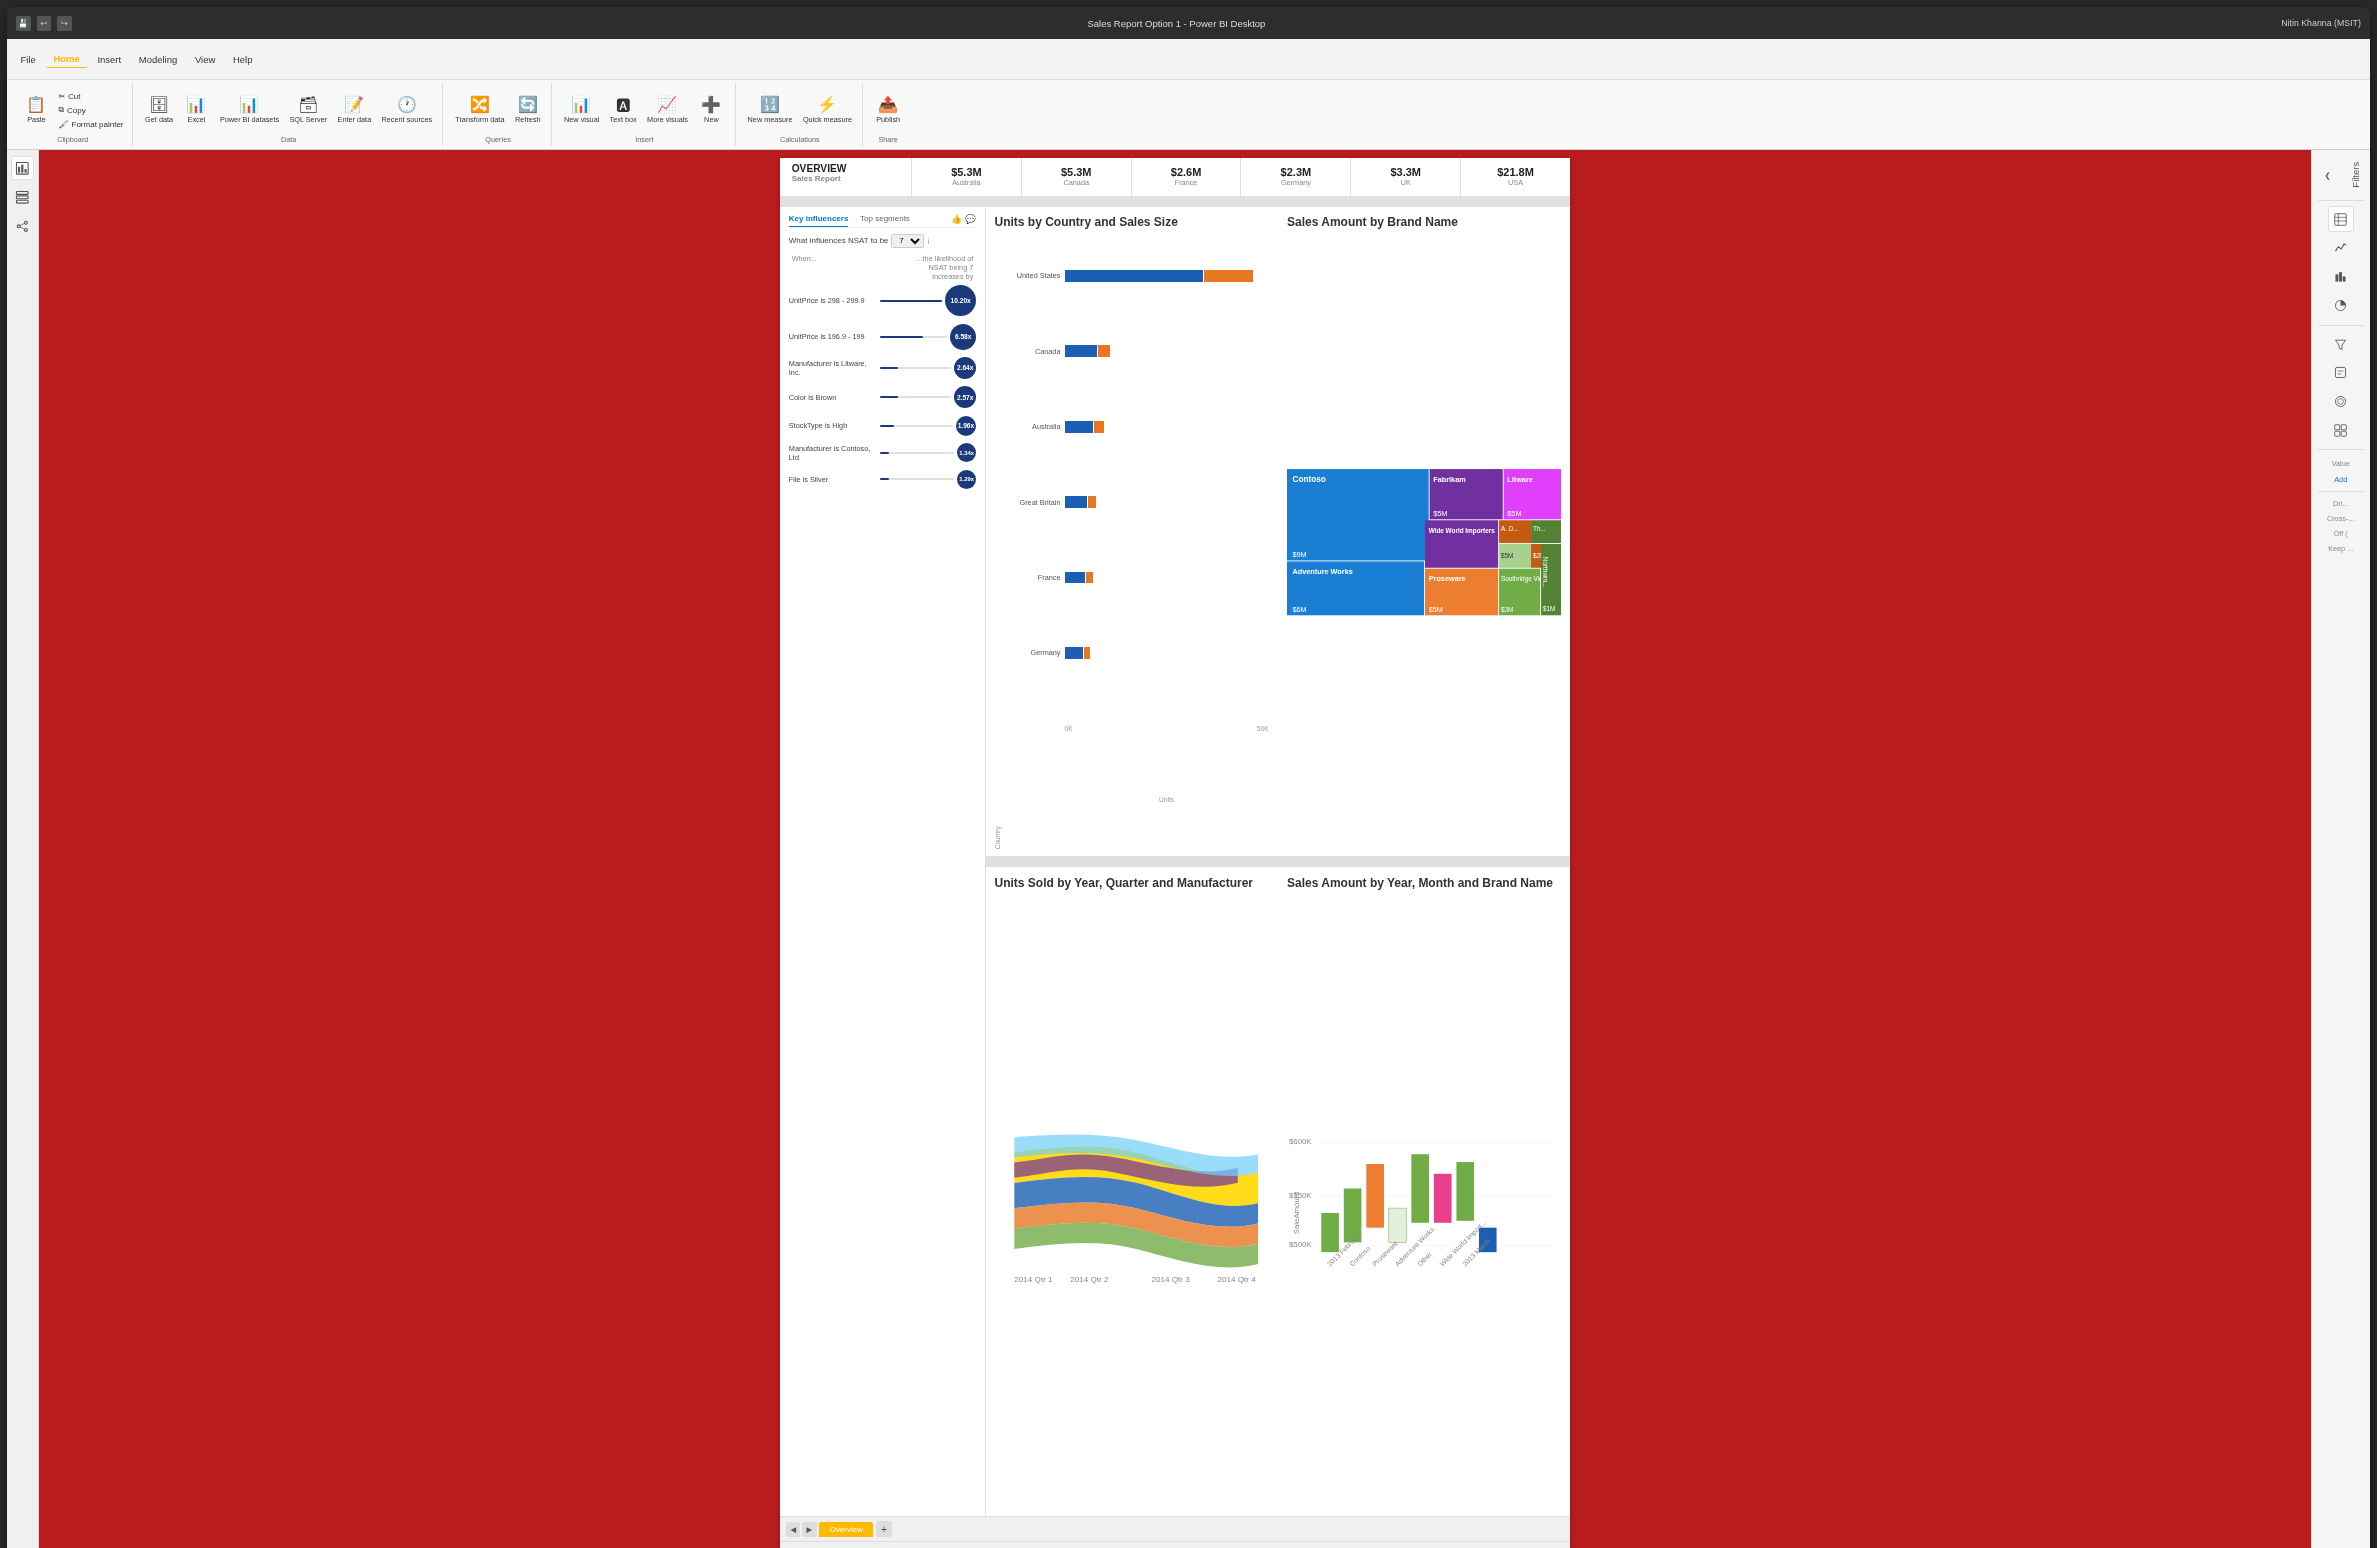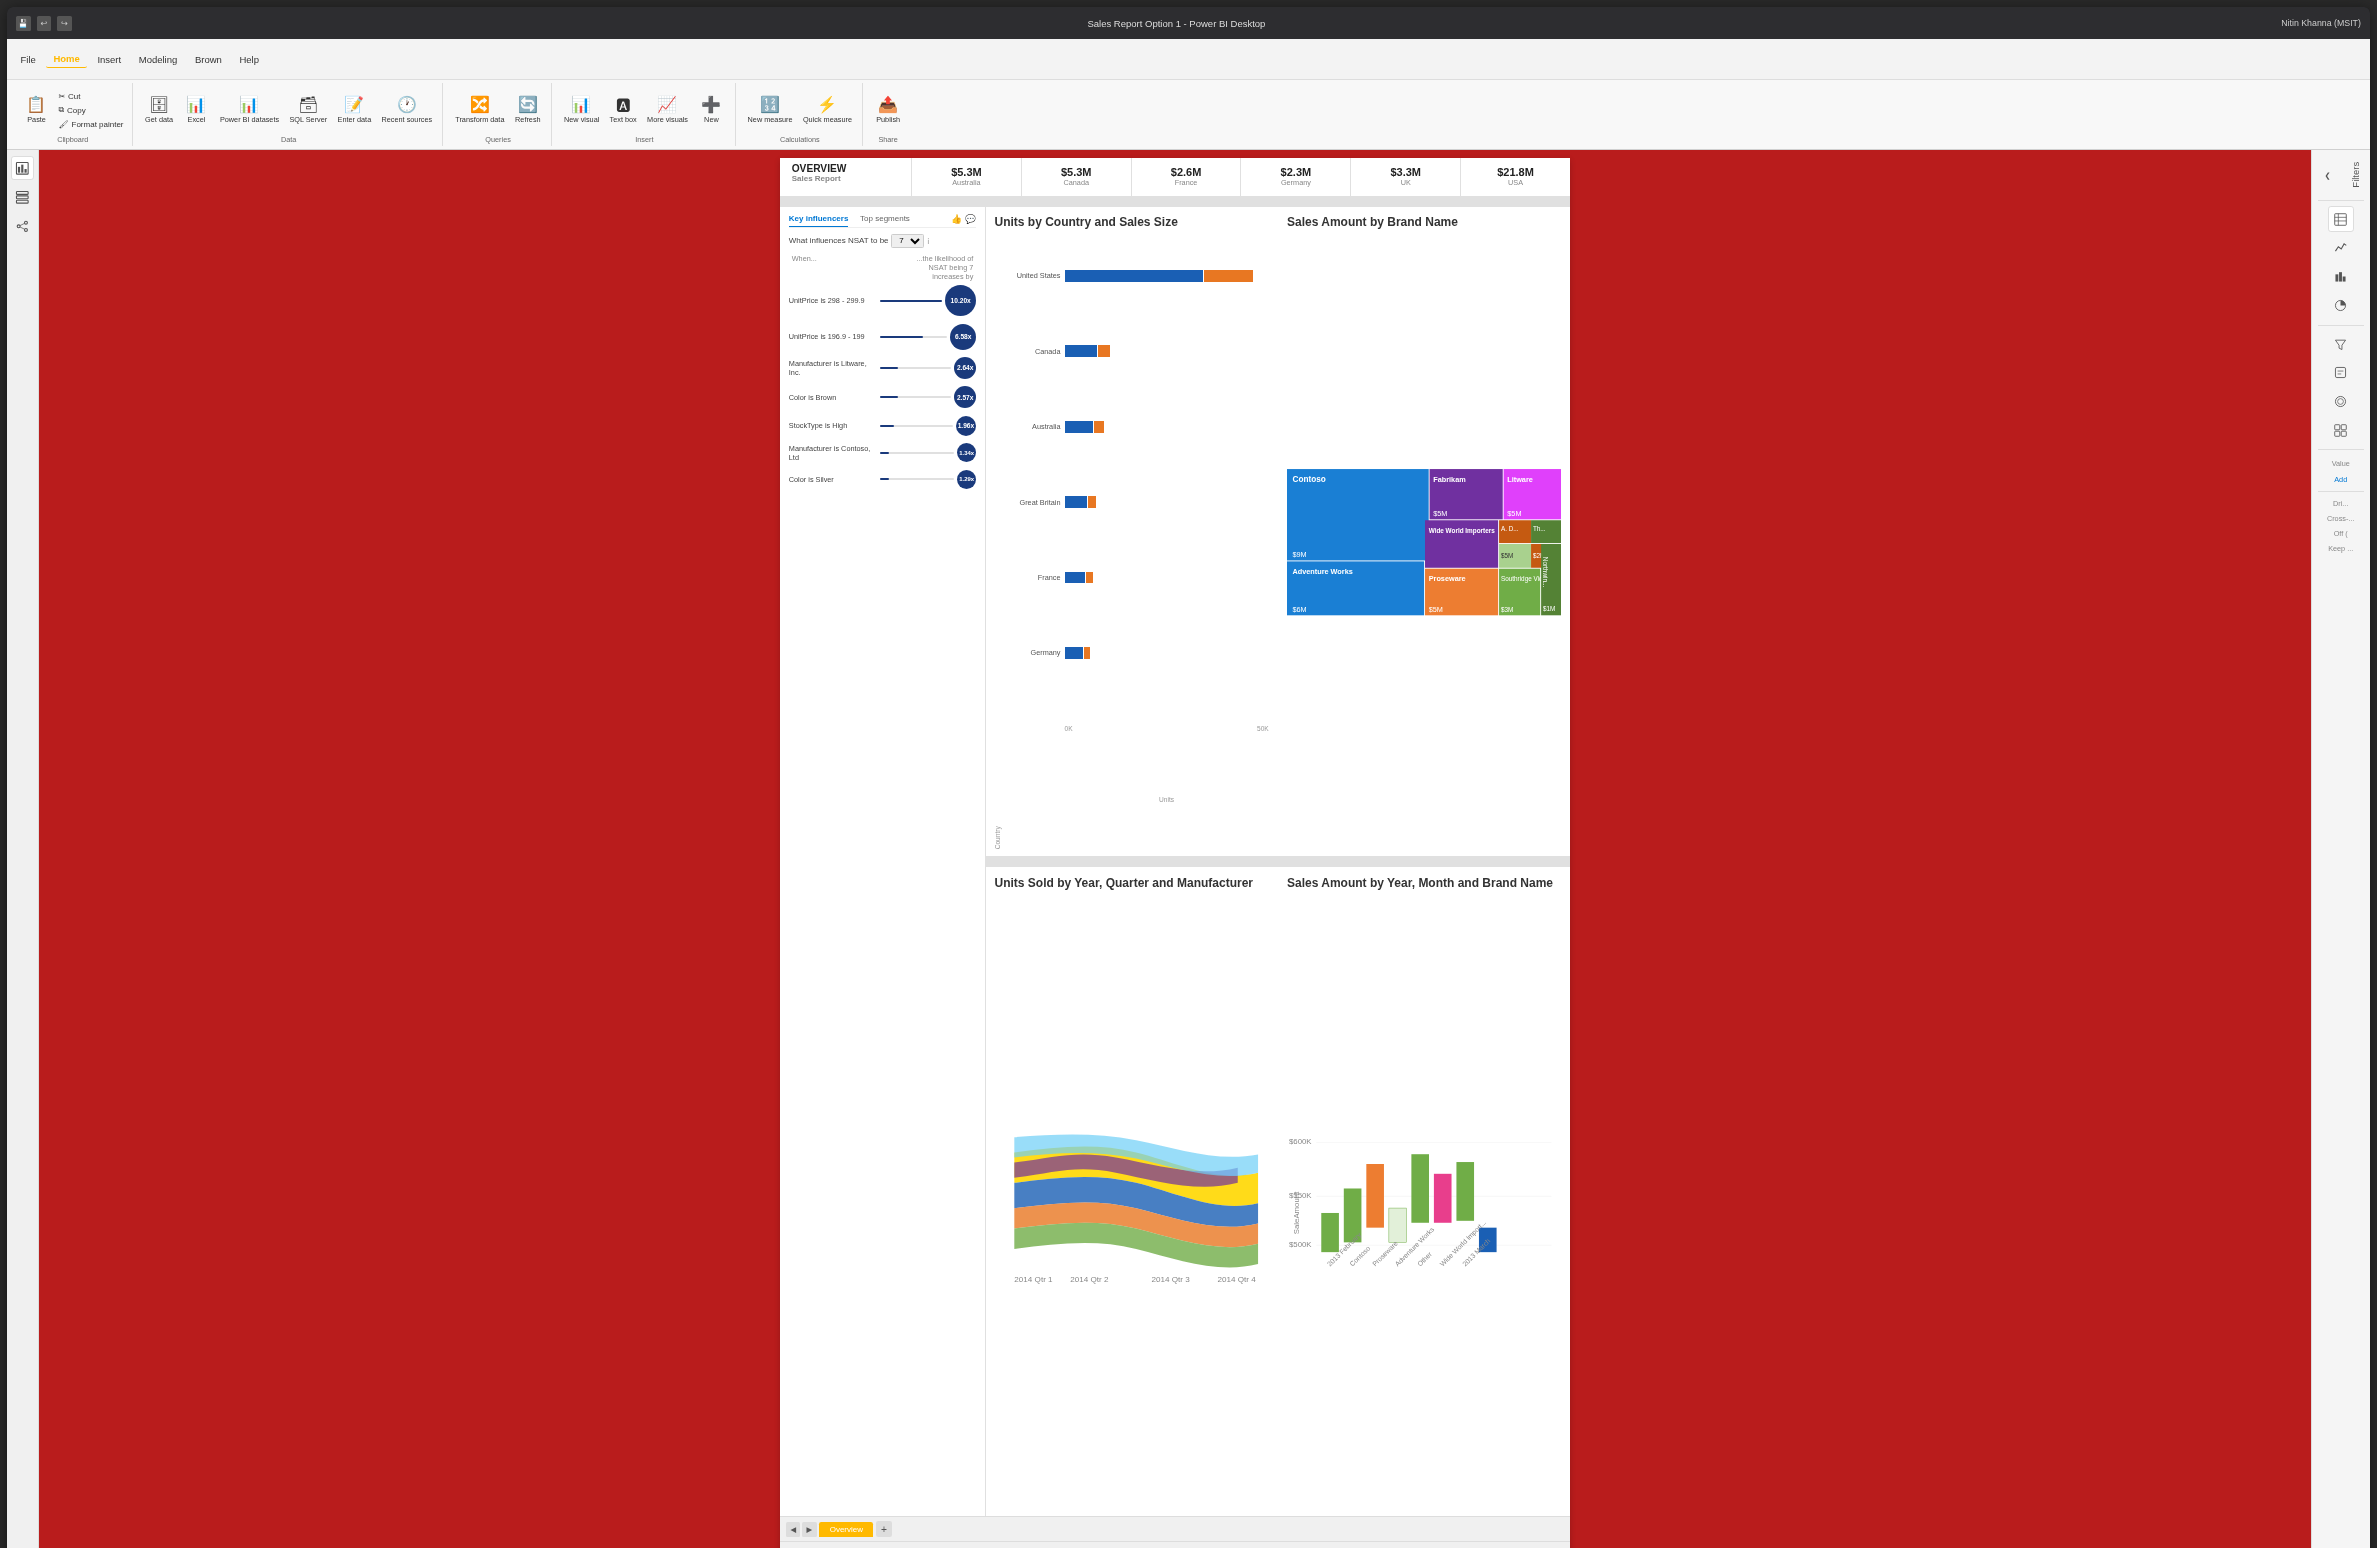--- a/index.html
+++ b/index.html
@@ -440,21 +440,21 @@
     </div>
     <div class="title-bar-center">Sales Report Option 1 - Power BI Desktop</div>
     <div class="title-bar-right">Nitin Khanna (MSIT)</div>
   </div>
 
   <div class="menu-bar">
     <div class="menu-item">File</div>
     <div class="menu-item active">Home</div>
     <div class="menu-item">Insert</div>
     <div class="menu-item">Modeling</div>
-    <div class="menu-item">Brown</div>
+    <div class="menu-item">View</div>
     <div class="menu-item">Help</div>
   </div>
 
   <div class="ribbon">
 
     <div class="ribbon-group">
       <div class="ribbon-buttons">
         <div class="ribbon-btn">
           <span class="icon">📋</span>
           <span class="label">Paste</span>
@@ -698,21 +698,21 @@
 
             <div class="ki-row">
               <span class="ki-label">Manufacturer is Contoso, Ltd</span>
               <div class="ki-bar-container">
                 <div class="ki-bar" style="width:13%"></div>
               </div>
               <div class="ki-bubble" style="width:19px;height:19px; font-size:5.9px;">1.34x</div>
             </div>
 
             <div class="ki-row">
-              <span class="ki-label">Color is Silver</span>
+              <span class="ki-label">File is Silver</span>
               <div class="ki-bar-container">
                 <div class="ki-bar" style="width:13%"></div>
               </div>
               <div class="ki-bubble" style="width:19px;height:19px; font-size:5.9px;">1.29x</div>
             </div>
           </div>
 
           <div class="dashboard-card">
             <div class="card-title">Units by Country and Sales Size</div>
             <div style="display:flex; height: calc(100% - 17.6px);">

